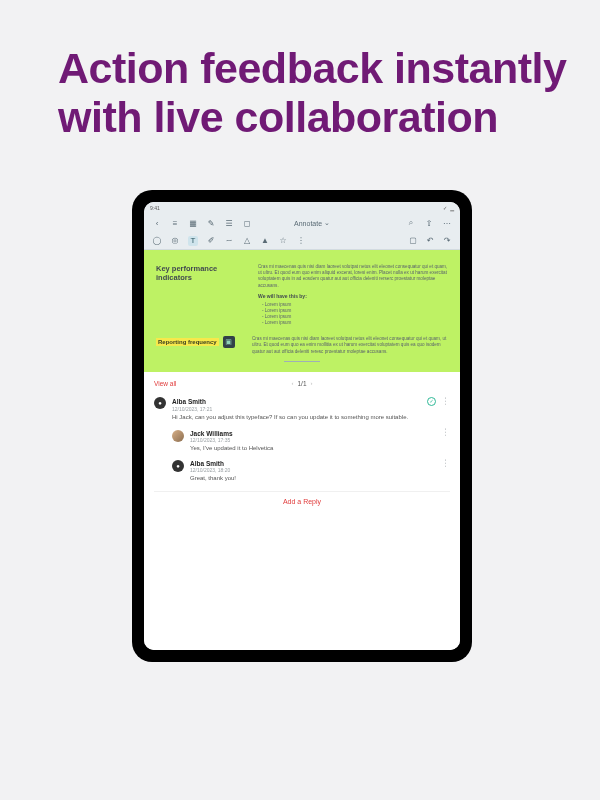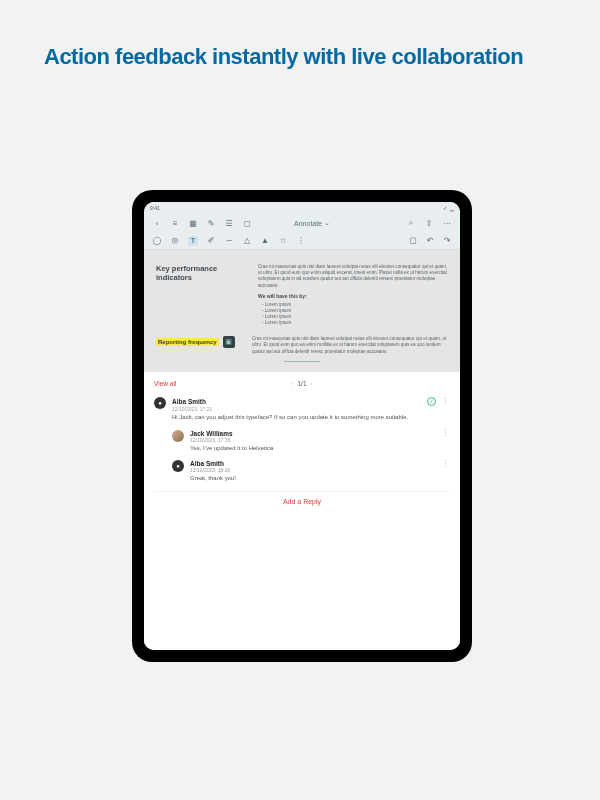--- a/index.html
+++ b/index.html
@@ -7,24 +7,24 @@
     width: 600px;
     height: 800px;
     background: #f2f2f3;
     font-family: -apple-system, BlinkMacSystemFont, "Segoe UI", Arial, sans-serif;
     overflow: hidden;
     position: relative;
   }
   .headline {
     position: absolute;
     top: 44px;
-    left: 44px;
-    font-size: 22px;
+    left: 58px;
+    font-size: 43px;
     font-weight: 800;
-    color: #0369a1;
+    color: #701a75;
     line-height: 1.15;
     letter-spacing: -0.5px;
   }
   .device {
     position: absolute;
     top: 190px;
     left: 132px;
     width: 340px;
     height: 472px;
     background: #000;
@@ -65,21 +65,21 @@
   }
   .toolbar1 { height: 18px; font-size:7px; }
   .toolbar2 { height: 18px; border-bottom: 1px solid #d3dbe0; }
   .title-drop { margin: 0 auto; color:#5a6b75; font-size:7px; display:flex; align-items:center; gap:2px;}
   .tb-icon { width:10px; height:10px; display:flex; align-items:center; justify-content:center; font-size:8px; color:#5a6b75; }
   .tb-icon.sel { background:#cfe4ec; border-radius:2px; color:#2a5560;}
   .tb-right { margin-left:auto; display:flex; gap:8px; align-items:center;}
   .toolbar2 .tb-right { gap:7px; }
   
   .doc {
-    background:#e5e5e5;
+    background:#bef264;
     padding:14px 12px 10px;
     flex:0 0 auto;
     color:#424a50;
   }
   .doc-row { display:flex; gap:14px; margin-bottom:10px;}
   .doc-heading { width:88px; font-weight:700; font-size:7.5px; line-height:1.25; }
   .doc-body { flex:1; font-size:4.6px; line-height:1.35; color:#5c666c; }
   .doc-body strong { display:block; margin:4px 0 2px; font-size:5px; color:#424a50; }
   .doc-body ul { margin-left:4px; }
   .doc-body li { font-size:4.6px; list-style:none; }

